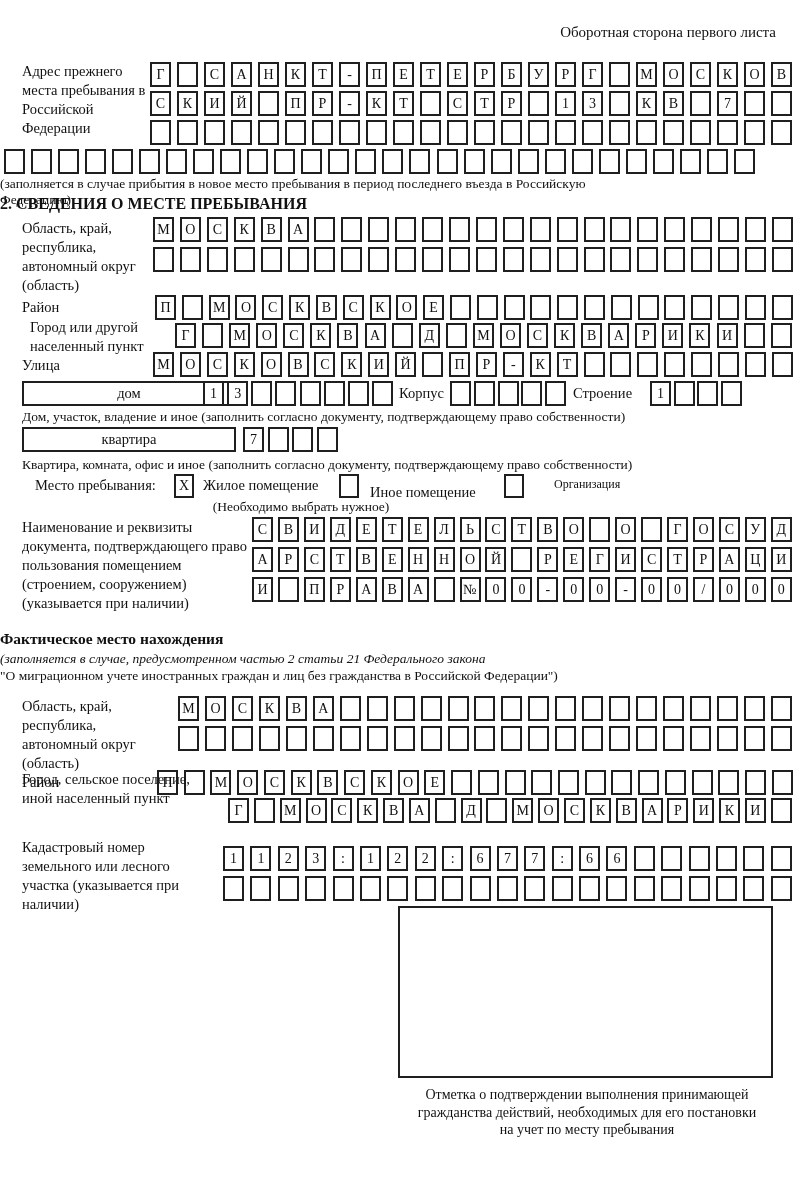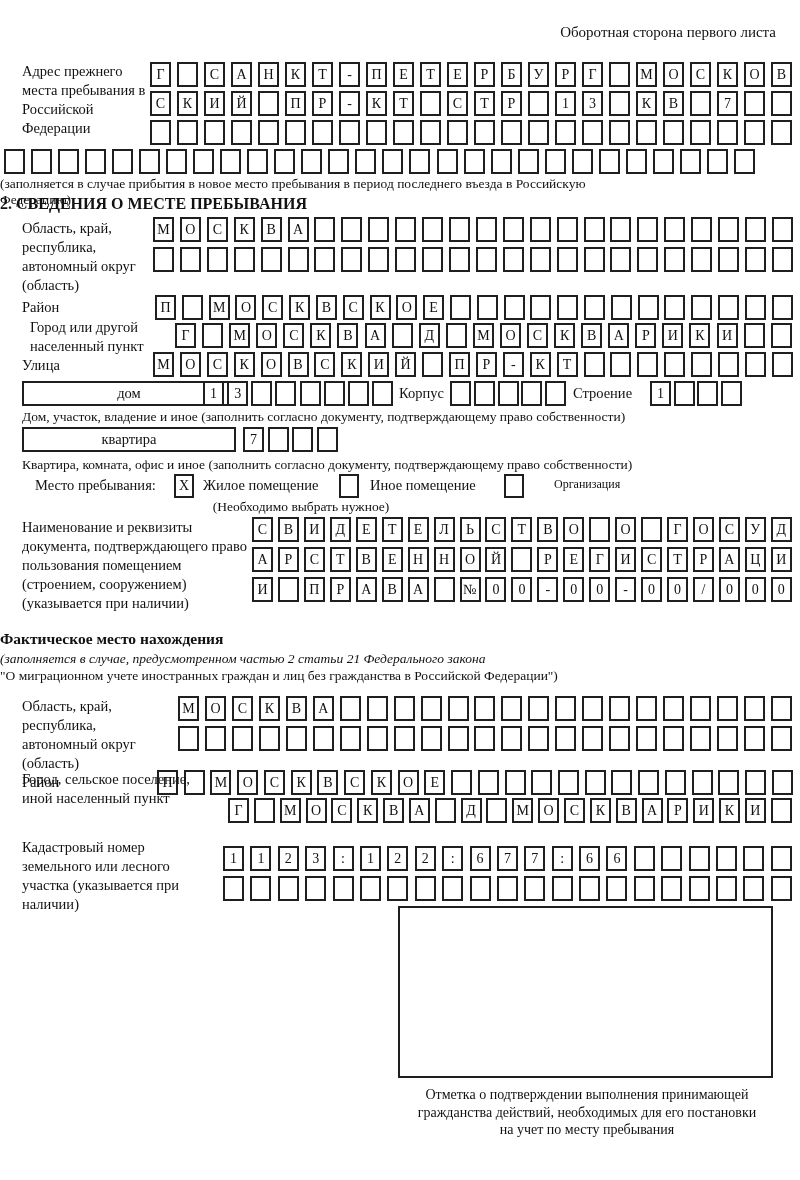--- a/index.html
+++ b/index.html
@@ -59,21 +59,21 @@
   #cap-dom { left:22px; top:409px; }
   #kv-row { left:0; top:427px; width:800px; height:26px; }
   #kv-box { left:22px; top:0; width:214px; }
   #kv-cells { left:243px; top:0; width:95px; }
   #cap-kv { left:22px; top:457px; }
   #mesto-row { left:0; top:474px; width:800px; height:26px; }
   #mesto-label { left:35px; top:3px; font-size:14.5px; }
   #chk1 { left:174px; top:0; }
   #opt1 { left:203px; top:3px; font-size:14.5px; }
   #chk2 { left:339px; top:0; }
-  #opt2 { left:370px; top:3px; font-size:14.5px; }
+  #opt2 { left:370px; top:10px; font-size:14.5px; }
   #chk3 { left:504px; top:0; }
   #opt3 { left:554px; top:3px; font-size:12px; }
   #choose-note { left:170px; top:499px; width:262px; text-align:center; }
   #doc-label { left:22px; top:518px; width:228px; }
   #doc-r1 { left:252px; top:517px; width:540px; }
   #doc-r2 { left:252px; top:547px; width:540px; }
   #doc-r3 { left:252px; top:577px; width:540px; }
   #fakt-heading { top:630px; font-size:15.5px; }
   #fakt-note1 { top:651px;font-style:italic; }
   #fakt-note2 { top:668px; }

